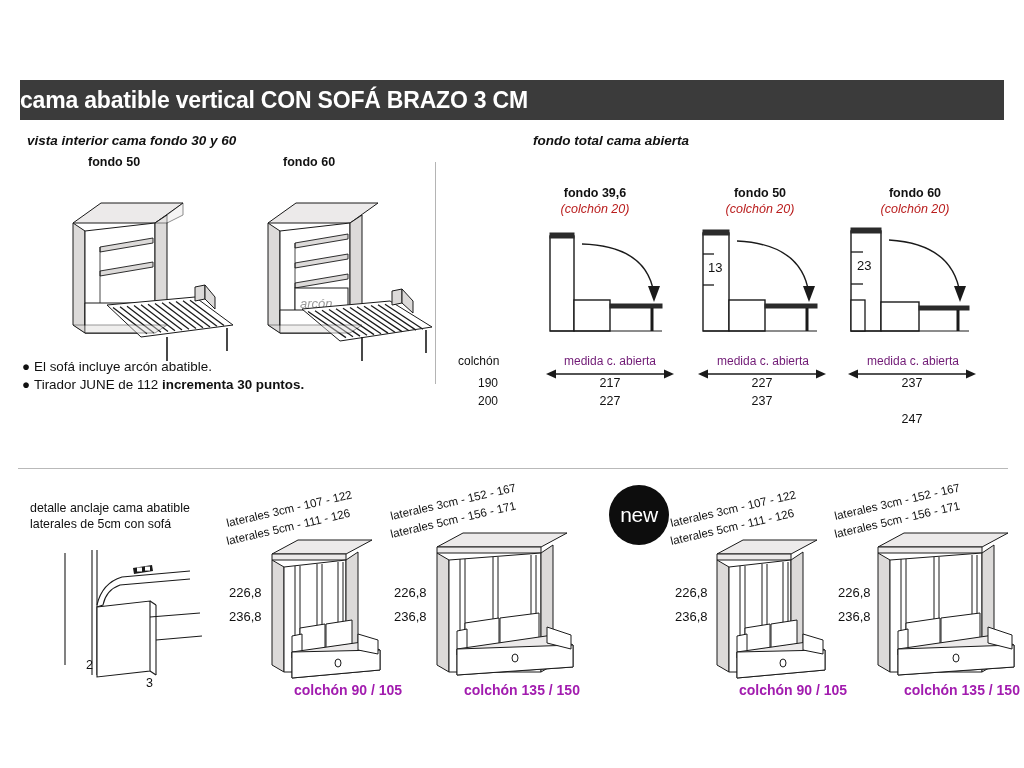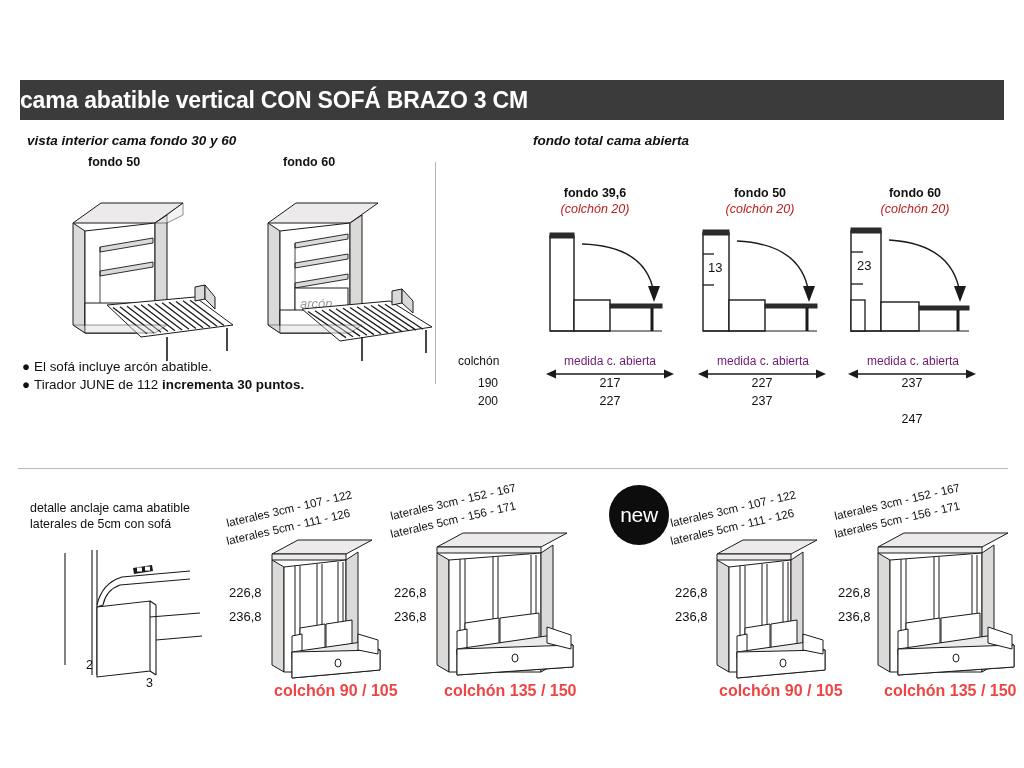--- a/index.html
+++ b/index.html
@@ -51,21 +51,21 @@
 
   
   .new-badge{
     position:absolute;left:609px;top:485px;width:60px;height:60px;border-radius:50%;
     background:#0d0d0d;color:#fff;display:flex;align-items:center;justify-content:center;
     font-size:21px;letter-spacing:-0.4px;
   }
 
   
   .diag-dim{position:absolute;font-size:13px;color:#111;white-space:nowrap;}
-  .diag-cap{position:absolute;font-size:16px;font-weight:bold;color:#ef4444;white-space:nowrap;}
+  .diag-cap{position:absolute;font-size:14px;font-weight:bold;color:#a21caf;white-space:nowrap;margin-left:20px;}
   .slant{
     position:absolute;font-size:11.6px;color:#111;white-space:nowrap;
     transform:rotate(-13deg);transform-origin:left bottom;
   }
   .detail-txt{position:absolute;font-size:12.4px;color:#111;white-space:nowrap;line-height:16px;}
 
   svg{display:block;overflow:visible;}
   .ln{stroke:#1a1a1a;fill:none;}
   .fill-w{fill:#ffffff;stroke:#1a1a1a;}
   .fill-lg{fill:#eceaea;stroke:#1a1a1a;}

